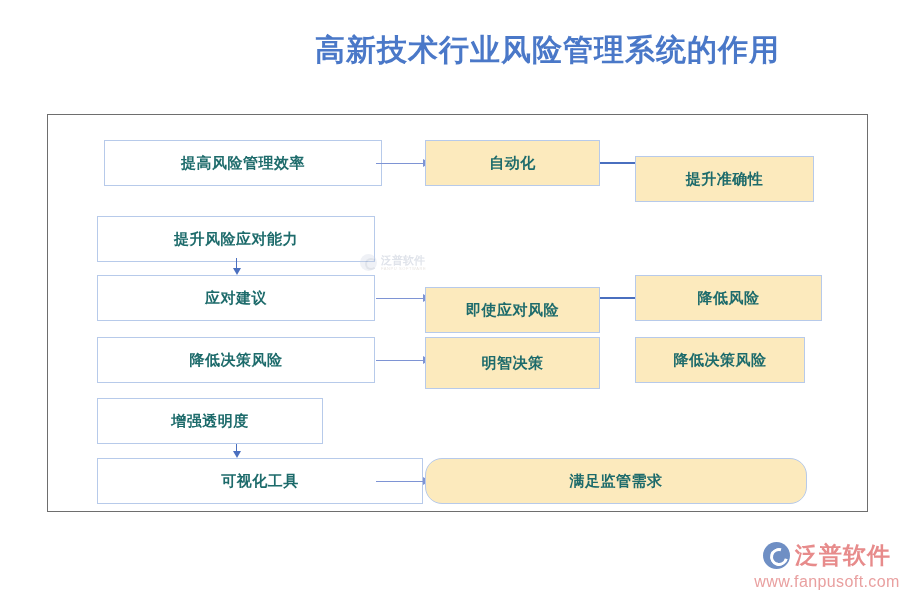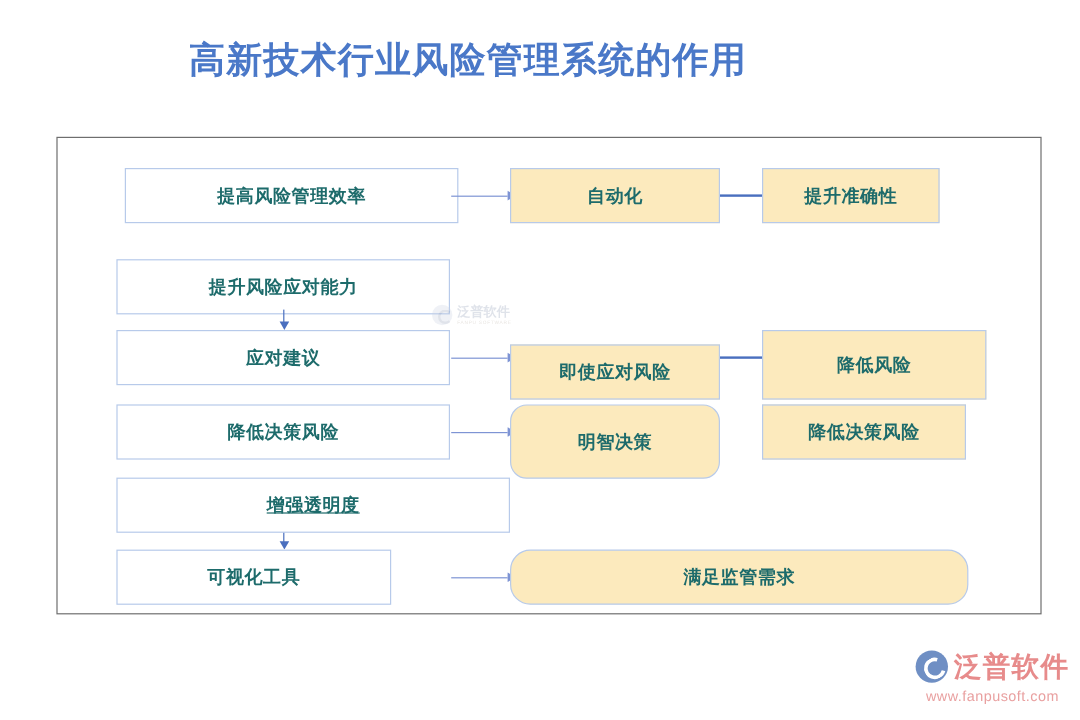--- a/index.html
+++ b/index.html
@@ -13,21 +13,21 @@
     font-family: "Liberation Sans", "DejaVu Sans", sans-serif;
     position: relative;
     overflow: hidden;
   }
 
   #page-title {
     position: absolute;
     left: 0;
     top: 30px;
     width: 780px;
-    text-align: center;
+    text-align: right;
     font-size: 30px;
     font-weight: bold;
     color: #4a78c8;
     letter-spacing: 1px;
     white-space: nowrap;
   }
 
   #diagram-frame {
     position: absolute;
     left: 47px;
@@ -175,65 +175,65 @@
     transform: rotate(-30deg);
   }
   #brand-logo .logo-cn {
     font-size: 23px;
     font-weight: bold;
     color: #e78b8b;
     letter-spacing: 1px;
     white-space: nowrap;
   }
   #brand-logo .logo-url {
-    font-size: 12px;
+    font-size: 16px;
     color: #e9a0a0;
     letter-spacing: 0.4px;
     margin-top: 2px;
     white-space: nowrap;
   }
 </style>
 </head>
 <body>
 
 <div id="page-title">高新技术行业风险管理系统的作用</div>
 
 <div id="diagram-frame"></div>
 
 <div class="node plain" style="left:104px; top:140px; width:278px; height:46px;">提高风险管理效率</div>
 <div class="arrow-line" style="left:376px; top:162.5px; width:47px;"></div>
 <div class="arrow-head-right" style="left:423px; top:159px;"></div>
 <div class="node accent" style="left:425px; top:140px; width:175px; height:46px;text-align:center;">自动化</div>
 <div class="connector h" style="left:600px; top:162px; width:35px;"></div>
-<div class="node accent" style="left:635px; top:140px; width:148px; height:46px;">提升准确性</div>
+<div class="node accent" style="left:635px; top:156px; width:179px; height:46px;">提升准确性</div>
 
 <div class="node plain" style="left:97px; top:216px; width:278px; height:46px;">提升风险应对能力</div>
 
 <div class="arrow-line-v" style="left:236px; top:258px; height:11px;"></div>
 <div class="arrow-head-down" style="left:232.5px; top:268px;"></div>
 
 <div class="node plain" style="left:97px; top:275px; width:278px; height:46px;">应对建议</div>
 <div class="arrow-line" style="left:376px; top:297.5px; width:47px;"></div>
 <div class="arrow-head-right" style="left:423px; top:294px;"></div>
 <div class="node accent" style="left:425px; top:275px; width:175px; height:46px;margin-top:12px;">即使应对风险</div>
 <div class="connector h" style="left:600px; top:297px; width:35px;"></div>
-<div class="node accent" style="left:635px; top:275px; width:187px; height:58px;text-align:right;">降低风险</div>
+<div class="node accent" style="left:635px; top:275px; width:187px; height:46px;text-align:right;">降低风险</div>
 
 <div class="node plain" style="left:97px; top:337px; width:278px; height:46px;">降低决策风险</div>
 <div class="arrow-line" style="left:376px; top:359.5px; width:47px;"></div>
 <div class="arrow-head-right" style="left:423px; top:356px;"></div>
-<div class="node accent" style="left:425px; top:337px; width:175px; height:62px;border-radius:14px;">明智决策</div>
+<div class="node accent" style="left:425px; top:337px; width:175px; height:52px;">明智决策</div>
 <div class="node accent" style="left:635px; top:337px; width:170px; height:46px;">降低决策风险</div>
 
-<div class="node plain" style="left:97px; top:398px; width:328px; height:46px;text-decoration:underline;">增强透明度</div>
+<div class="node plain" style="left:97px; top:398px; width:226px; height:46px;">增强透明度</div>
 
 <div class="arrow-line-v" style="left:236px; top:444px; height:8px;"></div>
 <div class="arrow-head-down" style="left:232.5px; top:451px;"></div>
 
-<div class="node plain" style="left:97px; top:458px; width:229px; height:46px;">可视化工具</div>
+<div class="node plain" style="left:97px; top:458px; width:326px; height:46px;">可视化工具</div>
 <div class="arrow-line" style="left:376px; top:480.5px; width:47px;"></div>
 <div class="arrow-head-right" style="left:423px; top:477px;"></div>
 <div class="node accent" style="left:425px; top:458px; width:382px; height:46px;border-radius:17px;">满足监管需求</div>
 
 <div id="watermark">
   <div class="wm-mark"></div>
   <div class="wm-text">
     <div class="wm-cn">泛普软件</div>
     <div class="wm-en">FANPU SOFTWARE</div>
   </div>

